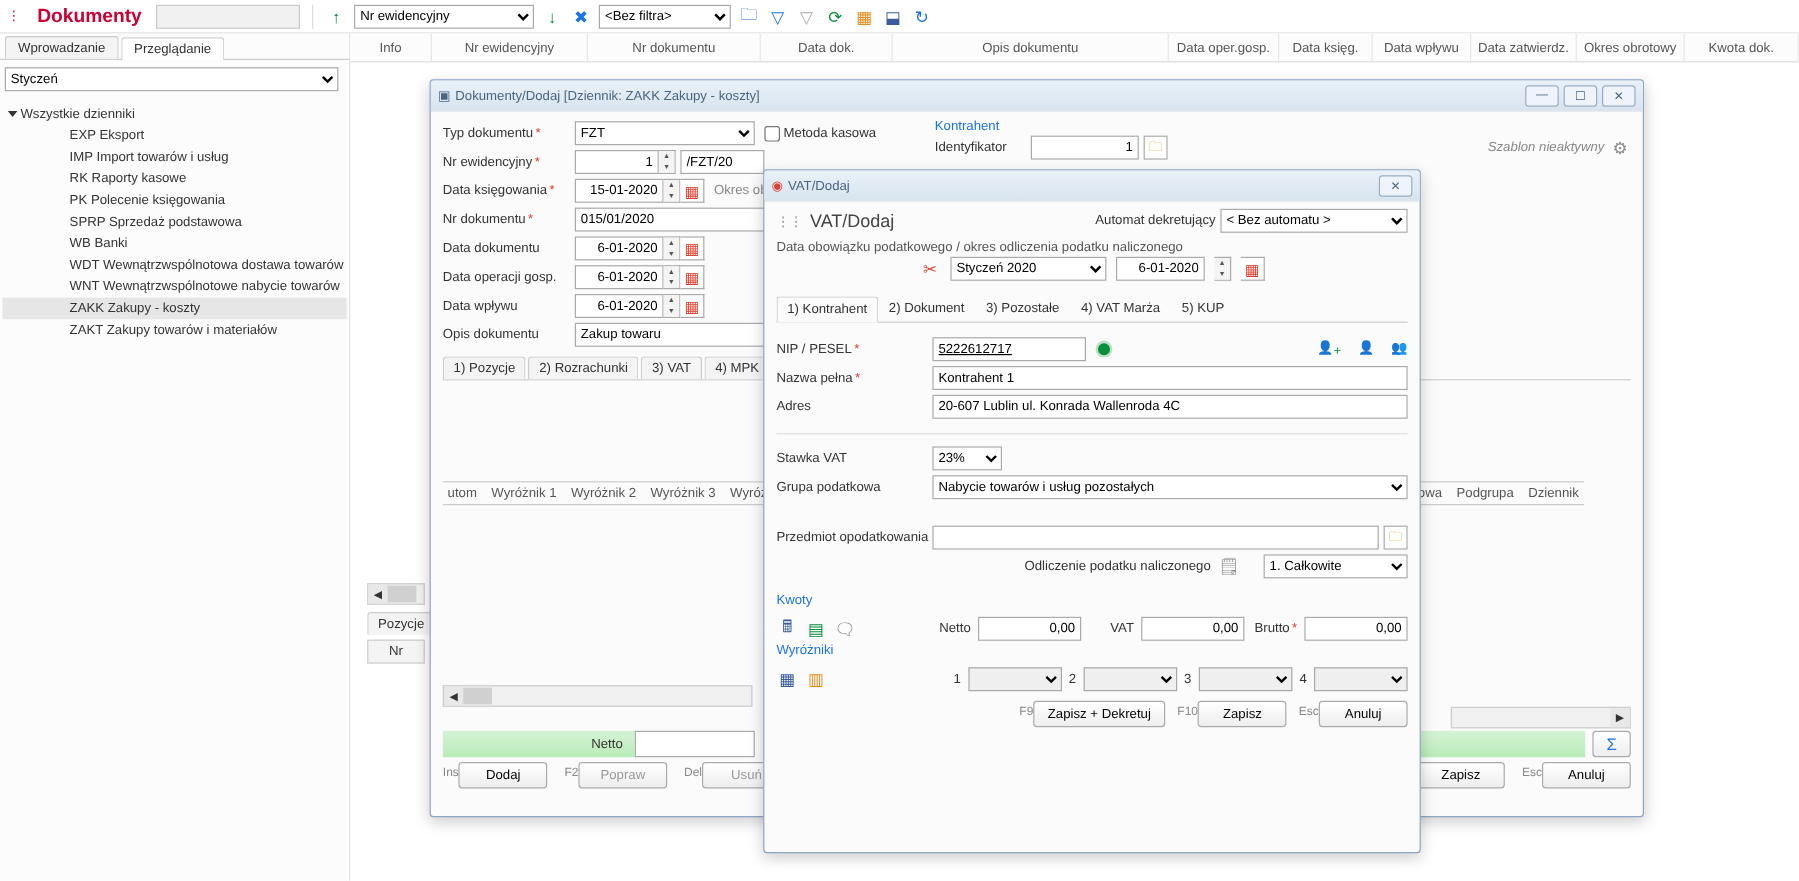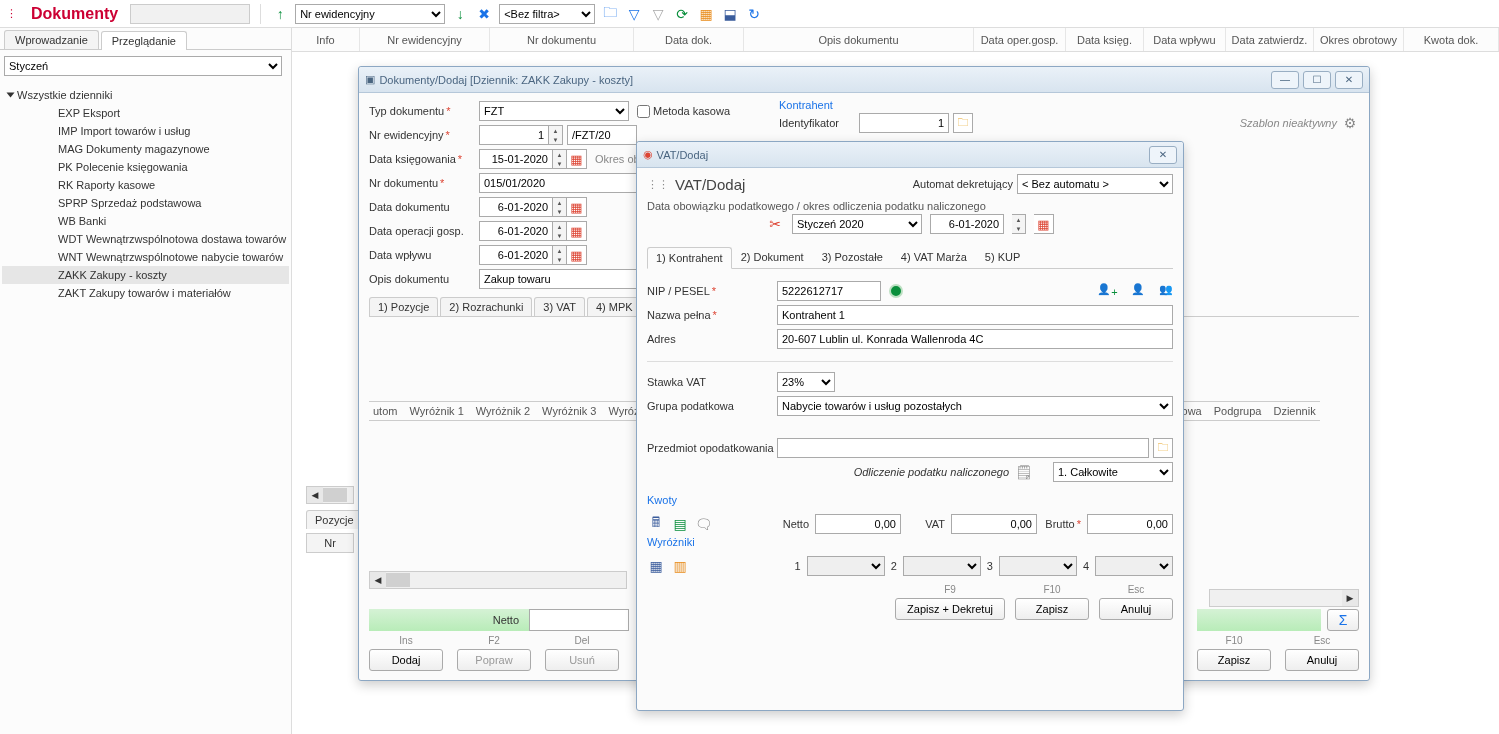--- a/index.html
+++ b/index.html
@@ -61,21 +61,21 @@
 .doc-col-left { width: 390px; }
 .doc-col-right { flex:1; }
 .mini-tabs { display:flex; gap:2px; margin-top: 6px; border-bottom: 1px solid #ccc; }
 .mini-tab { padding: 3px 8px; border:1px solid #ccc; border-bottom:none; background:#f4f4f4; cursor:pointer; border-radius:3px 3px 0 0; }
 .cols-row { display:flex; gap:4px; margin-top:84px; padding: 3px 0; border-top:1px solid #ccc; border-bottom:1px solid #ccc; color:#555; }
 .cols-row span { padding: 0 4px; }
 .netto-bar { display:flex; margin-top:158px; }
 .netto-label { flex:1; background:linear-gradient(#d5f2d5,#b8ecb8); height:22px; display:flex; align-items:center; justify-content:flex-end; padding-right:10px; }
 .netto-val { width:100px; border:1px solid #aaa; height:22px; background:#fff; }
 .btn-row { display:flex; gap:14px; margin-top:4px; }
-.btn-stack { display:flex; flex-direction:column; align-items:center; }
+.btn-stack { display:flex; flex-direction:row; align-items:center; }
 .key-hint { color:#888; font-size:10px; height:14px; }
 .btn { width:74px; height:22px; border:1px solid #aaa; background:linear-gradient(#fff,#eee); border-radius:3px; cursor:pointer; }
 .btn:disabled { color:#999; }
 .sigma-btn { width:32px; height:22px; border:1px solid #aaa; background:linear-gradient(#fff,#eee); border-radius:3px; display:flex; align-items:center; justify-content:center; color:#1a73e8; font-size:14px; cursor:pointer; }
 
 
 #dlg-vat { left: 636px; top: 141px; width: 548px; height: 570px; z-index: 10; }
 .vat-head { display:flex; align-items:center; padding: 6px 10px 0 10px; }
 .vat-head .h { font-size:15px; color:#444; flex:1; }
 .vat-head .al { color:#333; margin-right:4px;text-align:center; }
@@ -106,21 +106,21 @@
 
 <div class="app-header">
   <span class="app-title-dots">⋮</span>
   <span class="app-title">Dokumenty</span>
   <input class="header-field" style="">
   <span class="vbar"></span>
   <span class="tb-icon tb-green">↑</span>
   <select class="combo" style="width:150px"><option>Nr ewidencyjny</option></select>
   <span class="tb-icon tb-green">↓</span>
   <span class="tb-icon tb-blue">✖</span>
-  <select class="combo" style="width:96px"><option>&lt;Bez filtra&gt;</option></select>
+  <select class="combo" style="width:110px"><option>&lt;Bez filtra&gt;</option></select>
   <span class="tb-icon tb-blue">🗀</span>
   <span class="tb-icon tb-blue">▽</span>
   <span class="tb-icon" style="color:#aaa">▽</span>
   <span class="tb-icon tb-green">⟳</span>
   <span class="tb-icon tb-orange">▦</span>
   <span class="tb-icon tb-navy">⬓</span>
   <span class="tb-icon tb-blue">↻</span>
 </div>
 
 <div class="sidebar">
@@ -131,23 +131,22 @@
   <div class="month-select">
     <select class="combo"><option>Styczeń</option></select>
   </div>
   <div class="tree">
     <div class="tree-root">
       <span class="triangle"></span>
       <span>Wszystkie dzienniki</span>
     </div>
     <div class="tree-item">EXP Eksport</div>
     <div class="tree-item">IMP Import towarów i usług</div>
-    <div class="tree-item">MAG Dokumenty magazynowe</div>
+    <div class="tree-item">RK Raporty kasowe</div>
     <div class="tree-item">PK Polecenie księgowania</div>
-    <div class="tree-item">RK Raporty kasowe</div>
     <div class="tree-item">SPRP Sprzedaż podstawowa</div>
     <div class="tree-item">WB Banki</div>
     <div class="tree-item">WDT Wewnątrzwspólnotowa dostawa towarów</div>
     <div class="tree-item">WNT Wewnątrzwspólnotowe nabycie towarów</div>
     <div class="tree-item selected">ZAKK Zakupy - koszty</div>
     <div class="tree-item">ZAKT Zakupy towarów i materiałów</div>
   </div>
 </div>
 
 <div class="grid-area">
@@ -367,21 +366,21 @@
       <div class="doctab active">1) Kontrahent</div>
       <div class="doctab">2) Dokument</div>
       <div class="doctab">3) Pozostałe</div>
       <div class="doctab">4) VAT Marża</div>
       <div class="doctab">5) KUP</div>
     </div>
 
     <div style="padding:10px 0;">
       <div class="frow">
         <span class="flabel" style="width:130px"><span>NIP / PESEL</span><span class="req">*</span></span>
-        <input class="ftext" style="width: 104px;" value="5222612717">
+        <input class="ftext" style="width: 128px; text-decoration: underline;" value="5222612717">
         <span class="green-dot"></span>
         <div class="person-icons">
           <span style="color:#e6a423">👤<sub style="color:#0a8f3c">+</sub></span>
           <span style="color:#e6a423">👤</span>
           <span style="color:#3a5c9c">👥</span>
         </div>
       </div>
       <div class="frow">
         <span class="flabel" style="width:130px"><span>Nazwa pełna</span><span class="req">*</span></span>
         <input class="ftext" style="flex: 1 1 0%;" value="Kontrahent 1">
@@ -401,21 +400,21 @@
         <span class="flabel" style="width:130px">Grupa podatkowa</span>
         <select class="combo" style="flex:1"><option>Nabycie towarów i usług pozostałych</option></select>
       </div>
       <div class="frow" style="margin-top:18px;">
         <span class="flabel" style="width:130px">Przedmiot opodatkowania</span>
         <input class="ftext" style="flex: 1 1 0%;">
         <span class="folder-btn">🗀</span>
       </div>
       <div class="frow">
         <span class="flabel" style="width:130px"></span>
-        <span style="flex:1; text-align:right; padding-right:6px;font-style:italic;">Odliczenie podatku naliczonego</span>
+        <span style="flex:1; text-align:right; padding-right:6px;">Odliczenie podatku naliczonego</span>
         <span class="tb-icon" style="color:#888">🗒</span>
         <select class="combo" style="width:120px; margin-left:20px;"><option>1. Całkowite</option></select>
       </div>
     </div>
 
     <div class="section-label">Kwoty</div>
     <div class="kwoty-row">
       <span class="tb-icon tb-navy">🖩</span>
       <span class="tb-icon tb-green">▤</span>
       <span class="tb-icon" style="color:#888">🗨</span>

